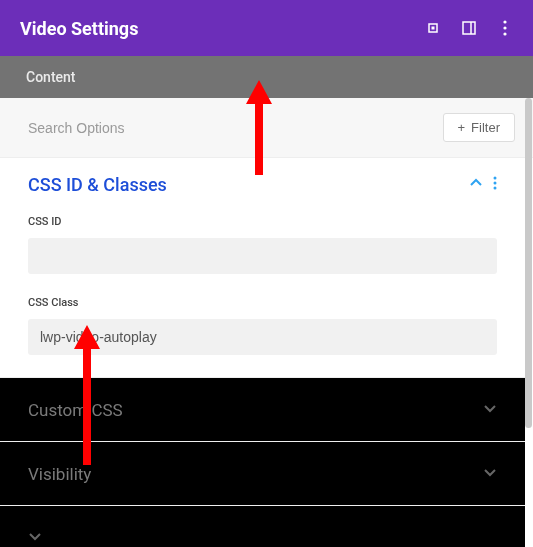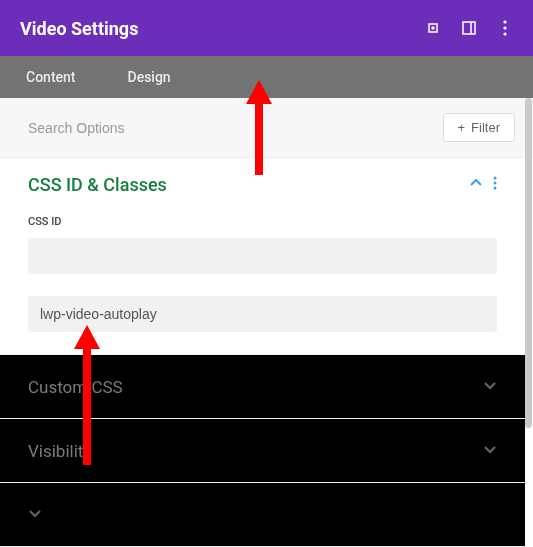--- a/index.html
+++ b/index.html
@@ -68,21 +68,21 @@
   .section-open {
     padding: 16px 28px 22px 28px;
     border-bottom: 1px solid #eee;
   }
   .section-head {
     display: flex;
     align-items: center;
     margin-bottom: 20px;
   }
   .section-title-open {
-    color: #15803d;
+    color: #1d4ed8;
     font-size: 18px;
     font-weight: 500;
     flex: 1;
   }
   .sec-actions { display:flex; align-items:center; gap: 10px; color:#2ea3f2; }
   .field-label {
     font-size: 11px;
     color: #444;
     margin-bottom: 10px;
     font-weight: 500;
@@ -163,21 +163,20 @@
             <circle cx="2" cy="2" r="1.6" fill="#fff"></circle>
             <circle cx="2" cy="8" r="1.6" fill="#fff"></circle>
             <circle cx="2" cy="14" r="1.6" fill="#fff"></circle>
           </svg>
       </div>
     </div>
   </div>
 
   <div class="tabs">
     <div class="tab">Content</div>
-    <div class="tab">Design</div>
   </div>
 
   <div class="search-row">
     <input class="search-input" type="text" placeholder="Search Options" style="">
     <button class="filter-btn">
       <span>+</span>
       <span>Filter</span>
     </button>
   </div>
 
@@ -201,20 +200,21 @@
           </span>
         </div>
       </div>
 
       <div class="field-group">
         <div class="field-label">CSS ID</div>
         <input class="field-input" type="text" value="" style="">
       </div>
 
       <div class="field-group">
+        <div class="field-label">CSS Class</div>
         <input class="field-input" type="text" value="lwp-video-autoplay" style="">
       </div>
     </div>
 
     <div class="section-collapsed">
       <div class="section-title-collapsed">Custom CSS</div>
       <span class="chevron">
         <svg width="14" height="14" viewBox="0 0 14 14">
             <polyline points="2,5 7,10 12,5" fill="none" stroke="#666" stroke-width="2"></polyline>
           </svg>

